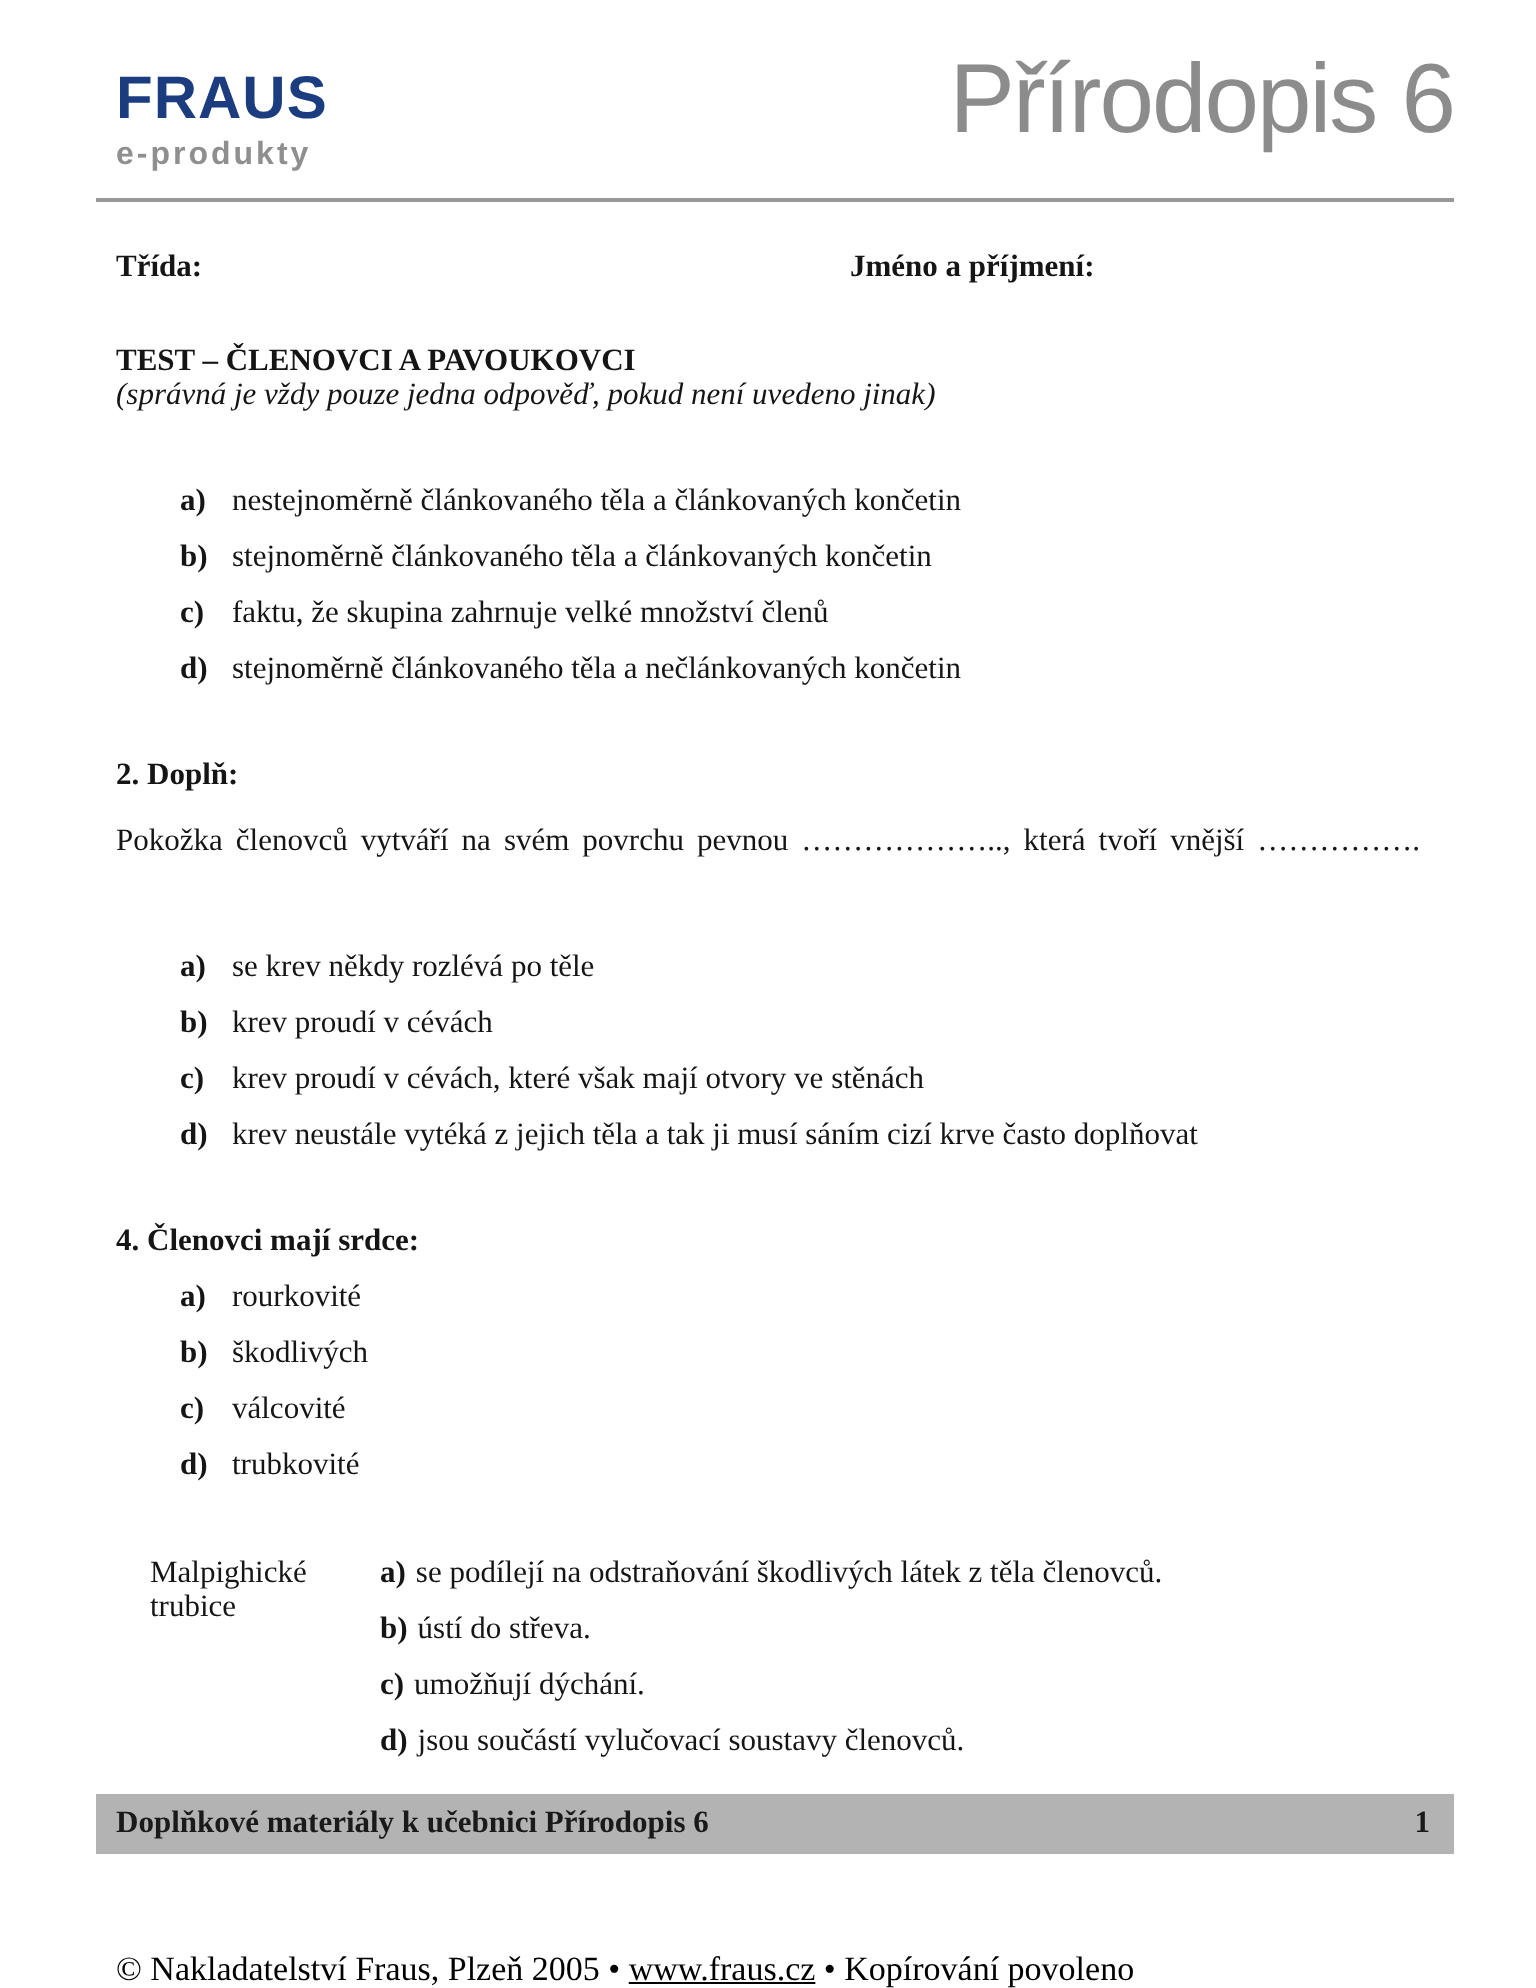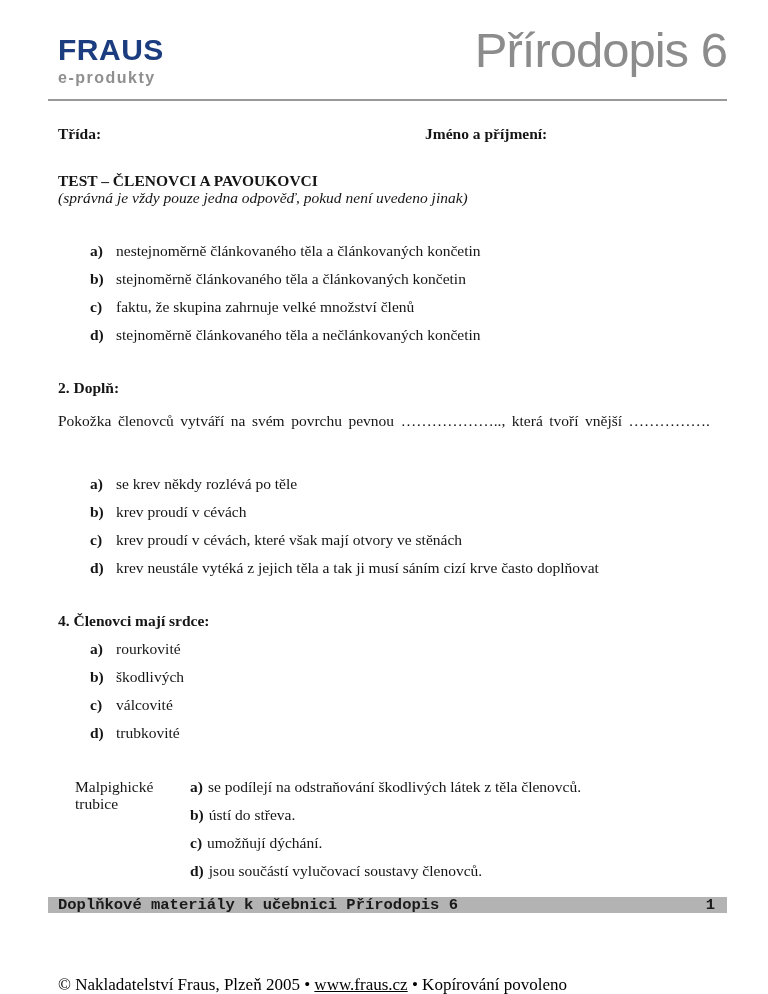--- a/index.html
+++ b/index.html
@@ -62,23 +62,23 @@
   .fill-line{margin-top:11px;line-height:28px;font-family:Liberation Serif, serif;}
   .fill-justify{text-align:justify;text-align-last:justify;}
   .q5-body{display:flex;margin-top:10px;}
   .q5-subject{flex:0 0 132px;padding-left:17px;margin-top:1px;}
   .q5-options{flex:1;}
   .option5{margin-top:11px;}
   .option5:first-child{margin-top:1px;}
   .opt5-letter{font-weight:bold;margin-right:5px;}
   
   .footer-bar{
-    position:absolute;left:48px;right:41px;top:897px;height:16px;
+    position:absolute;left:48px;right:41px;top:897px;height:30px;
     background:var(--footer-bar);
-    font-family:Liberation Mono, monospace;
+    font-family:Liberation Serif, serif;
     font-weight:bold;font-size:15.5px;color:#1a1a1a;
     display:flex;align-items:center;
     padding:0 12px 0 10px;
   }
   .footer-bar-text{flex:1;}
   .footer-page-number{flex:0 0 auto;}
   .copyright{
     position:absolute;left:58px;top:975px;
     font-size:17px;color:#000;
   }

